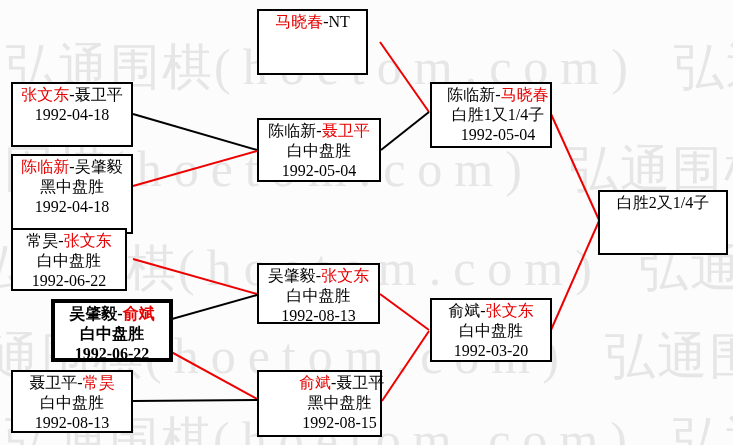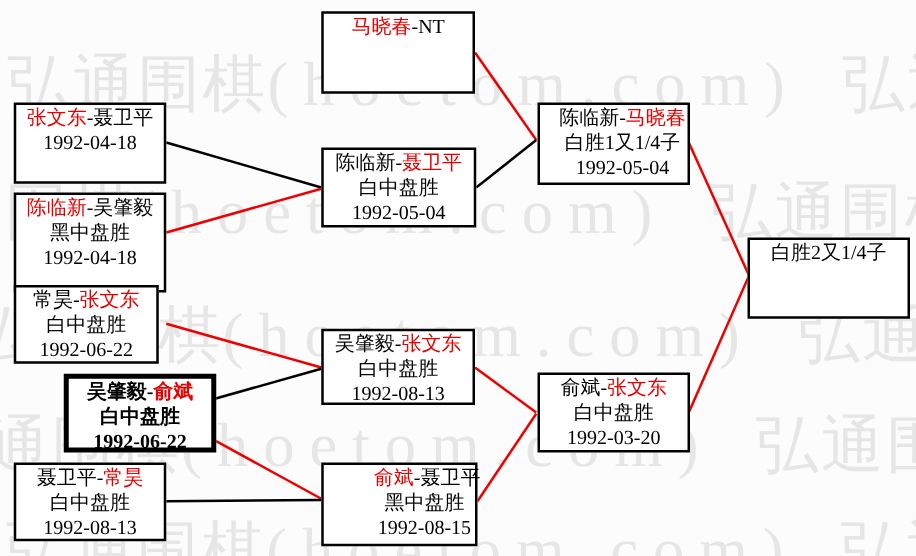--- a/index.html
+++ b/index.html
@@ -71,21 +71,21 @@
       <div class="box bold" style="left: 11px; top: 299px; width: 122px; height: 63px;">
         <div class="ln"><span class="">吴肇毅</span><span>-</span><span class="red">俞斌</span></div>
         <div class="ln">白中盘胜</div>
         <div class="ln">1992-06-22</div>
       </div>
       <div class="box" style="left: 11px; top: 370px; width: 122px; height: 63px;">
         <div class="ln"><span class="">聂卫平</span><span>-</span><span class="red">常昊</span></div>
         <div class="ln">白中盘胜</div>
         <div class="ln">1992-08-13</div>
       </div>
-      <div class="box" style="left: 257px; top: 9px; width: 123px; height: 66px;">
+      <div class="box" style="left: 257px; top: 9px; width: 111px; height: 66px;">
         <div class="ln"><span class="red">马晓春</span><span>-</span><span class="">NT</span></div>
       </div>
       <div class="box" style="left: 257px; top: 118px; width: 124px; height: 64px;">
         <div class="ln"><span class="">陈临新</span><span>-</span><span class="red">聂卫平</span></div>
         <div class="ln">白中盘胜</div>
         <div class="ln">1992-05-04</div>
       </div>
       <div class="box" style="left: 257px; top: 263px; width: 123px; height: 61px; font-family: Liberation Serif, serif;">
         <div class="ln"><span class="">吴肇毅</span><span>-</span><span class="red">张文东</span></div>
         <div class="ln">白中盘胜</div>

